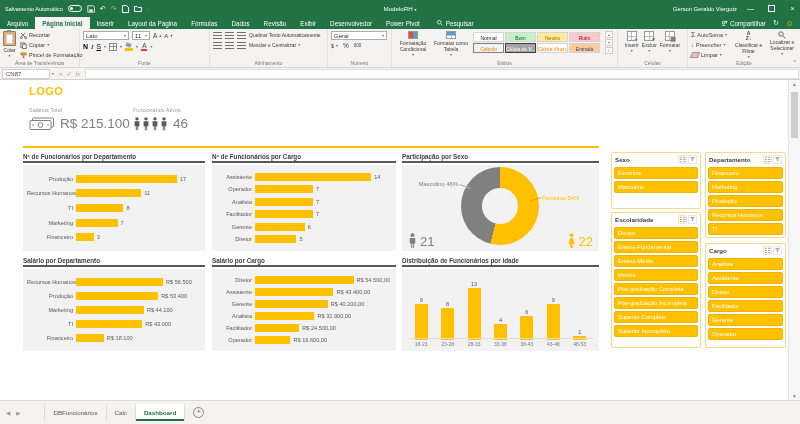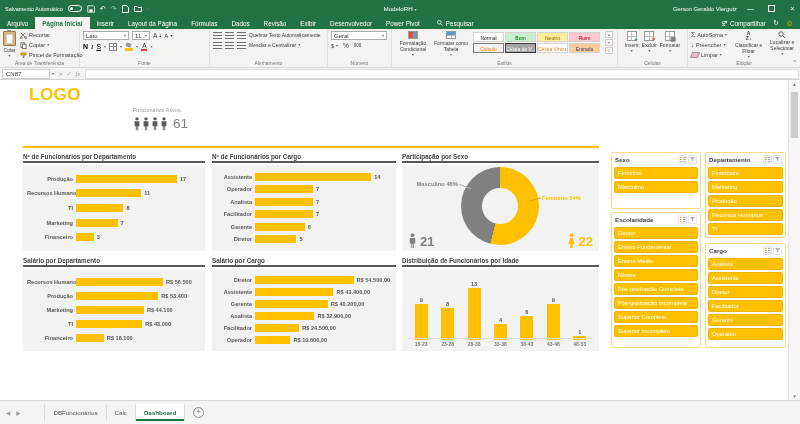--- a/index.html
+++ b/index.html
@@ -75,32 +75,32 @@
   .azico{font-size:5px;line-height:5px;color:#444;font-weight:bold;margin-bottom:1px;}
   .collapse{position:absolute;right:4px;bottom:2px;font-size:6px;color:#777;}
   
   .fbar{position:absolute;top:68px;left:0;right:0;height:12px;background:#F4F3F2;border-bottom:1px solid #D4D2D0;display:flex;align-items:center;box-sizing:border-box;}
   .namebox{width:48px;height:10px;background:#fff;border:1px solid #D0CECC;margin-left:2px;font-size:6px;color:#444;display:flex;align-items:center;padding:0 3px;box-sizing:border-box;}
   .fbtns{display:flex;gap:4px;padding:0 5px;color:#9a9a9a;font-size:6px;align-items:center;}
   .fx{font-style:italic;font-family:"Liberation Serif",serif;}
   .finput{flex:1;height:10px;background:#fff;border:1px solid #E0DEDC;margin-right:1px;box-sizing:border-box;}
   
   .sheet{position:absolute;top:80px;left:0;width:788px;height:320px;background:#fff;overflow:hidden;}
-  .logo{position:absolute;left:29px;top:5px;font-size:17px;font-weight:bold;color:#FFC000;letter-spacing:.5px;}
+  .logo{position:absolute;left:29px;top:5px;font-size:11px;font-weight:bold;color:#FFC000;letter-spacing:.5px;}
   .dash-title{position:absolute;left:230px;top:3px;width:215px;text-align:center;font-size:16px;color:#222;}
   .kpi{position:absolute;top:27px;}
   .kpi .klabel{font-size:5.5px;color:#9E9E9E;}
   .kpi .kval{display:flex;align-items:center;gap:5px;margin-top:3px;color:#808080;font-size:13.5px;}
   .kpi1{left:29px;} .kpi2{left:133px;}
   .persons{display:flex;gap:1px;color:#595959;}
   .divider{position:absolute;left:23px;top:66px;width:576px;height:2px;background:#FFC000;}
   .chart-panel{position:absolute;display:flex;flex-direction:column;box-sizing:border-box;}
   .chart-title{font-size:6.3px;font-weight:bold;color:#3F3F3F;height:9px;line-height:9px;white-space:nowrap;}
   .chart-rule{height:2px;background:#595959;margin-bottom:2px;}
-  .chart-body{flex:1;background:#F2F2F2;position:relative;display:flex;flex-direction:column;box-sizing:border-box;padding:3px 4px;font-weight:bold;}
+  .chart-body{flex:1;background:#F2F2F2;position:relative;display:flex;flex-direction:column;box-sizing:border-box;padding:3px 4px;}
   .p0{left:23px;top:72px;width:182px;height:99px;}
   .p1{left:212px;top:72px;width:184px;height:99px;}
   .p2{left:402px;top:72px;width:197px;height:99px;}
   .p3{left:23px;top:176px;width:182px;height:95px;}
   .p4{left:212px;top:176px;width:184px;height:95px;}
   .p5{left:402px;top:176px;width:197px;height:95px;}
   [data-chart-h]{display:flex;flex-direction:column;flex:1;justify-content:space-evenly;}
   .hrow{display:flex;align-items:center;}
   .hlab{width:46px;text-align:right;padding-right:3px;font-size:5.6px;color:#595959;white-space:nowrap;}
   .nlab .hlab{width:36px;}
@@ -425,20 +425,33 @@
       <span>×</span>
       <span>✓</span>
       <span class="fx">fx</span>
     </span>
     <span class="finput"></span>
   </div>
 
   <div class="sheet">
     <div class="logo">LOGO</div>
 
+    <div class="kpi kpi1">
+      <div class="klabel">Salários Total</div>
+      <div class="kval">
+        <svg width="26" height="14" viewBox="0 0 26 14">
+          <rect x="3.5" y="1" width="21" height="9" rx="1" fill="#fff" stroke="#808080"></rect>
+          <rect x="1" y="3.5" width="21" height="9" rx="1" fill="#fff" stroke="#808080"></rect>
+          <circle cx="11.5" cy="8" r="2.4" fill="none" stroke="#808080"></circle>
+          <circle cx="4" cy="8" r=".8" fill="#808080"></circle>
+            <circle cx="19" cy="8" r=".8" fill="#808080"></circle>
+        </svg>
+        <span>R$ 215.100</span>
+      </div>
+    </div>
     <div class="kpi kpi2">
       <div class="klabel">Funcionários Ativos</div>
       <div class="kval">
         <span class="persons">
           <svg width="8" height="14" viewBox="0 0 10 18" fill="currentColor">
               <circle cx="5" cy="2.4" r="2.2"></circle>
               <path d="M1.9 5.6h6.2v6.2H6.5V17H5.4v-5H4.6v5H3.5v-5.2H1.9z"></path>
             </svg>
           <svg width="8" height="14" viewBox="0 0 10 18" fill="currentColor">
               <circle cx="5" cy="2.4" r="2.2"></circle>
@@ -446,21 +459,21 @@
             </svg>
           <svg width="8" height="14" viewBox="0 0 10 18" fill="currentColor">
               <circle cx="5" cy="2.4" r="2.2"></circle>
               <path d="M1.9 5.6h6.2v6.2H6.5V17H5.4v-5H4.6v5H3.5v-5.2H1.9z"></path>
             </svg>
           <svg width="8" height="14" viewBox="0 0 10 18" fill="currentColor">
               <circle cx="5" cy="2.4" r="2.2"></circle>
               <path d="M1.9 5.6h6.2v6.2H6.5V17H5.4v-5H4.6v5H3.5v-5.2H1.9z"></path>
             </svg>
         </span>
-        <span>61</span>
+        <span>46</span>
       </div>
     </div>
     <div class="divider"></div>
 
     <div class="chart-panel p0">
       <div class="chart-title">Nº de Funcionários por Departamento</div>
       <div class="chart-rule"></div>
       <div class="chart-body">
           <div data-chart-h="0" class="wlab">
             <div class="hrow">

